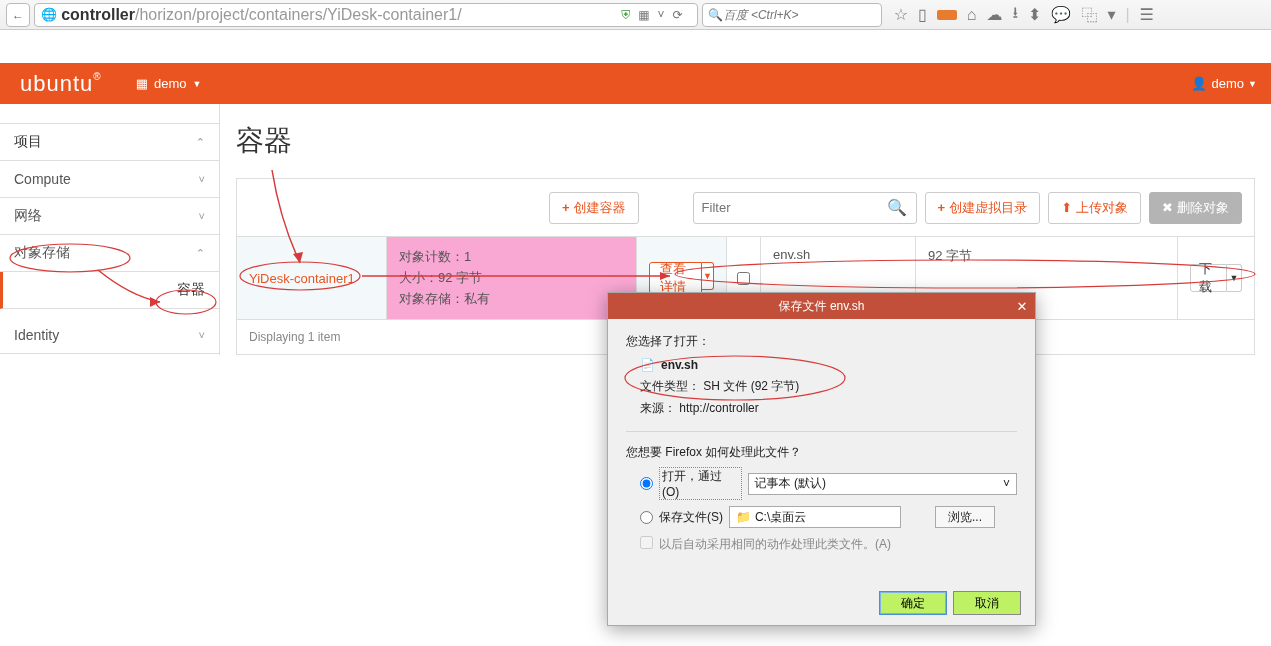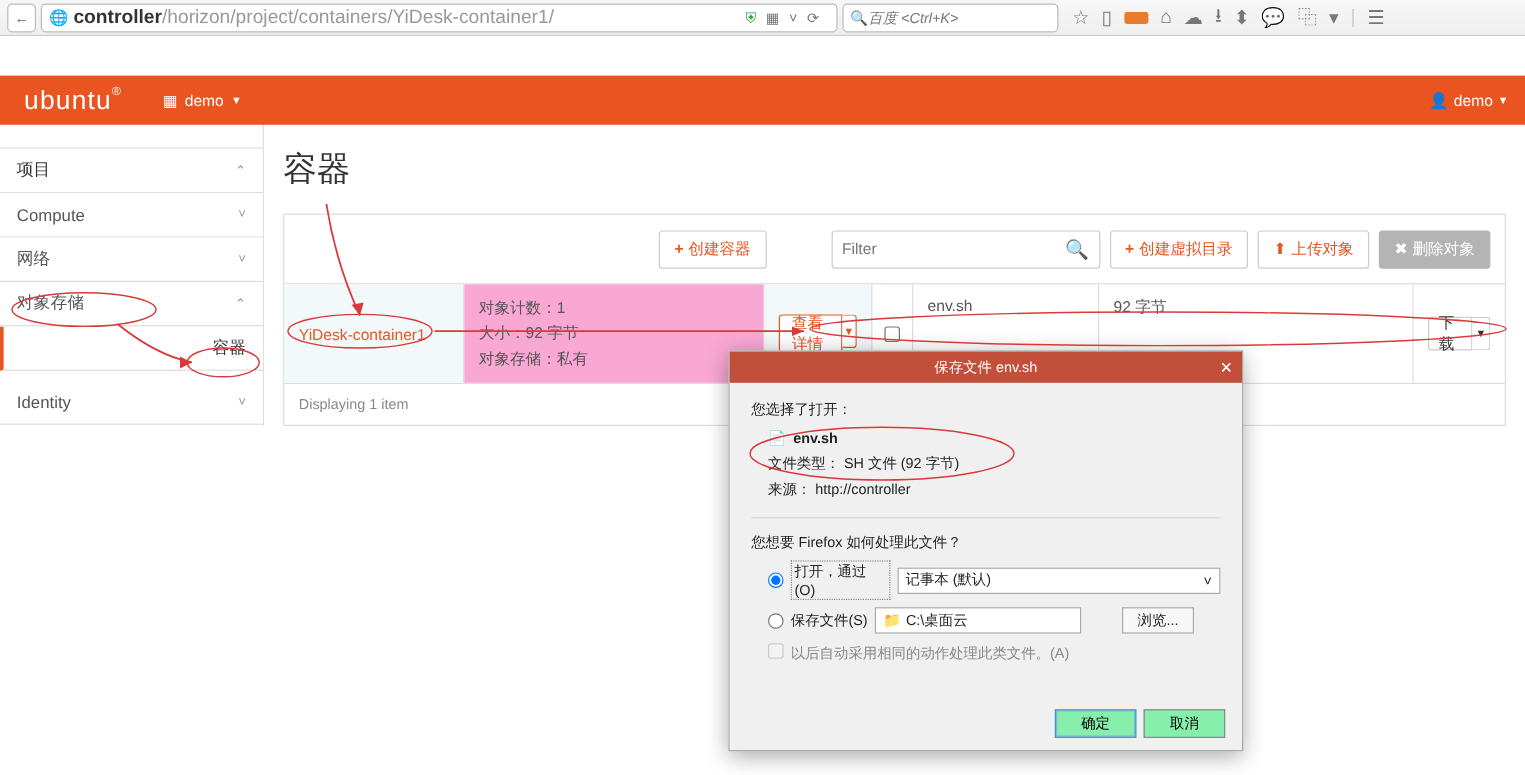--- a/index.html
+++ b/index.html
@@ -77,21 +77,21 @@
 .dlg-body .l1 { margin-bottom: 8px; }
 .dlg-body .file-row { display: flex; align-items: center; gap: 6px; margin: 4px 0 4px 14px; font-weight: 700; }
 .dlg-body .indent { margin-left: 14px; line-height: 1.8; }
 .dlg-sec { border-top: 1px solid #d6d6d6; margin-top: 12px; padding-top: 12px; }
 .radio-row { display: flex; align-items: center; gap: 6px; margin: 6px 0 6px 14px; }
 .sel { border:1px solid #aaa; background:#fff; height:22px; padding:0 6px; font-size:12px; width:272px; display:flex; align-items:center; justify-content:space-between; }
 .save-path { border:1px solid #aaa; background:#fff; height:22px; width:172px; padding:0 6px; display:flex; align-items:center; gap:4px; }
 .browse { border:1px solid #aaa; background:#f7f7f7; height:22px; width:60px; margin-left:28px; display:flex; align-items:center; justify-content:center; }
 .chk-row { display:flex; align-items:flex-start; gap:6px; margin:8px 0 0 14px; color:#888; }
 .dlg-ft { position:absolute; bottom:10px; right:14px; display:flex; gap:6px; }
-.dlg-btn { border:1px solid #888; background:#86efac; height:24px; width:68px; display:flex; align-items:center; justify-content:center; }
+.dlg-btn { border:1px solid #888; background:#bef264; height:24px; width:68px; display:flex; align-items:center; justify-content:center; }
 .dlg-btn.primary { border:1px solid #4a90d9; box-shadow: 0 0 0 1px #7fb3e6 inset; }
 
 
 svg.anno { position:absolute; left:0; top:0; pointer-events:none; }
 .ellipse { stroke:#d83a3a; stroke-width:1.2; fill:none; }
 .arrow { stroke:#d83a3a; stroke-width:1.5; fill:none; }
 .arrowhead { fill:#d83a3a; }
 </style>
 </head>
 <body>

